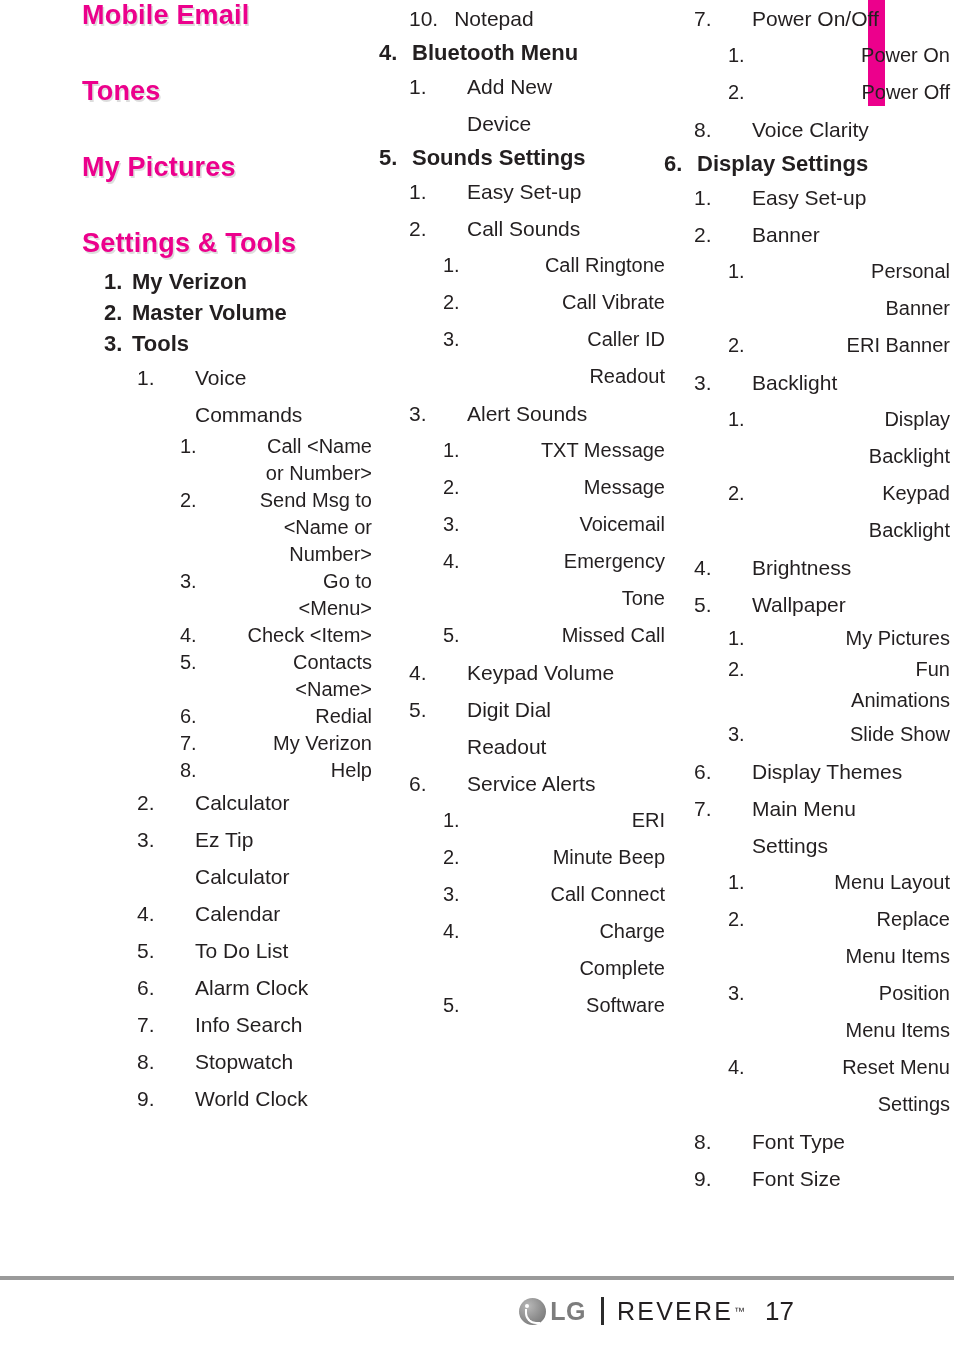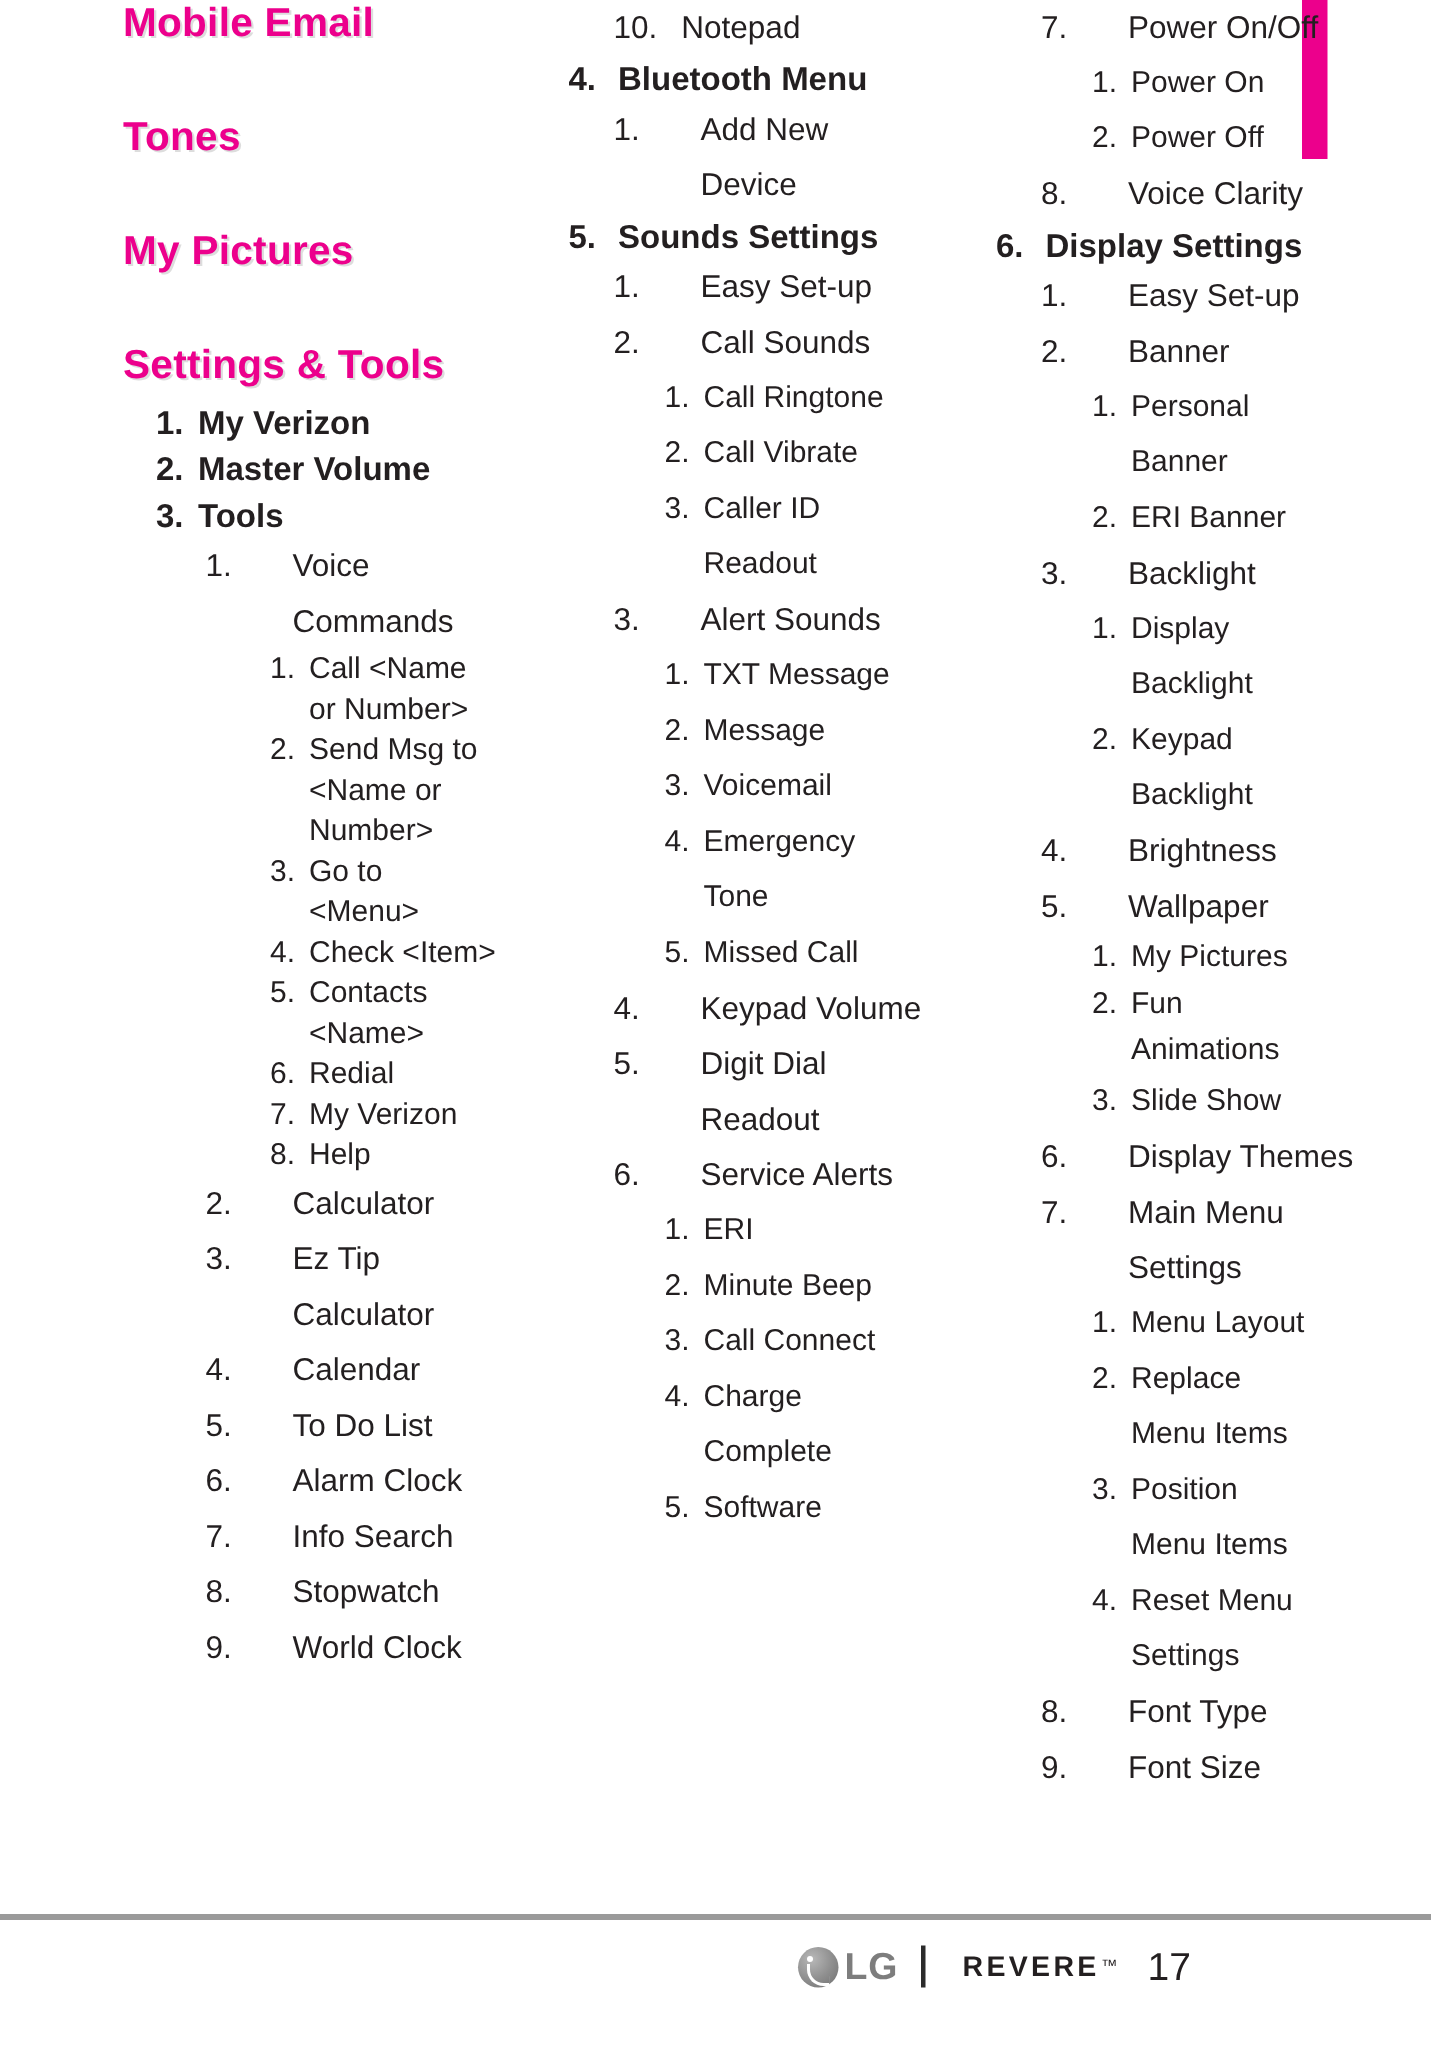--- a/index.html
+++ b/index.html
@@ -79,21 +79,21 @@
   .lvl2 .num  { width: 42px; flex: none; }
   .lvl2 .txt  { flex: 1; }
 
   .lvl3 {
     font-size: 20px;
     font-weight: normal;
     line-height: 27px;
     margin-left: 98px;
   }
   .lvl3 .num  { width: 26px; flex: none; }
-  .lvl3 .txt  { flex: 1; }
+  .lvl3 .txt  { flex: 1; text-align: right; }
 
   
   #col-2 .lvl1, #col-3 .lvl1 { margin-left: 4px; }
   #col-2 .lvl2, #col-3 .lvl2 { margin-left: 34px; }
   #col-2 .lvl3, #col-3 .lvl3 { margin-left: 68px; }
   #col-2 .lvl1 .num, #col-3 .lvl1 .num { width: 33px; }
   #col-2 .lvl2 .num, #col-3 .lvl2 .num { width: 42px; }
   #col-2 .lvl3 .num, #col-3 .lvl3 .num { width: 26px; }
 
   
@@ -155,27 +155,26 @@
     color: #7d7d7d;
     line-height: 1;
   }
   #logo-divider {
     width: 3px;
     height: 28px;
     background: #2b2b2b;
     margin: 0 13px 0 15px;
   }
   #revere-word {
-    font-size: 19px;
-    font-weight: bold;
+    font-size: 25px;
+    font-weight: normal;
     letter-spacing: 2.2px;
     color: #231f20;
     line-height: 1;
     font-stretch: condensed;
-    margin-left: 12px;
   }
   #tm-mark {
     font-size: 11px;
     color: #231f20;
     vertical-align: super;
     margin-left: 1px;
   }
   #page-num {
     font-size: 26px;
     color: #231f20;

